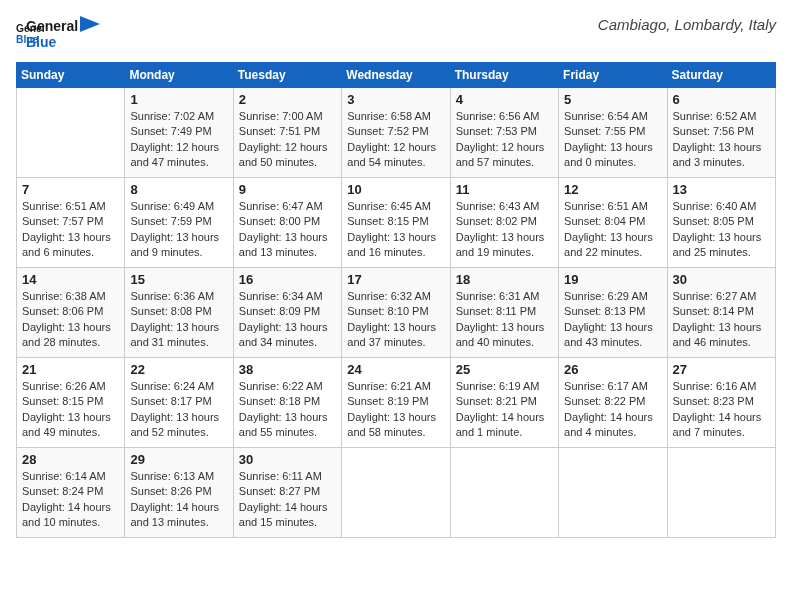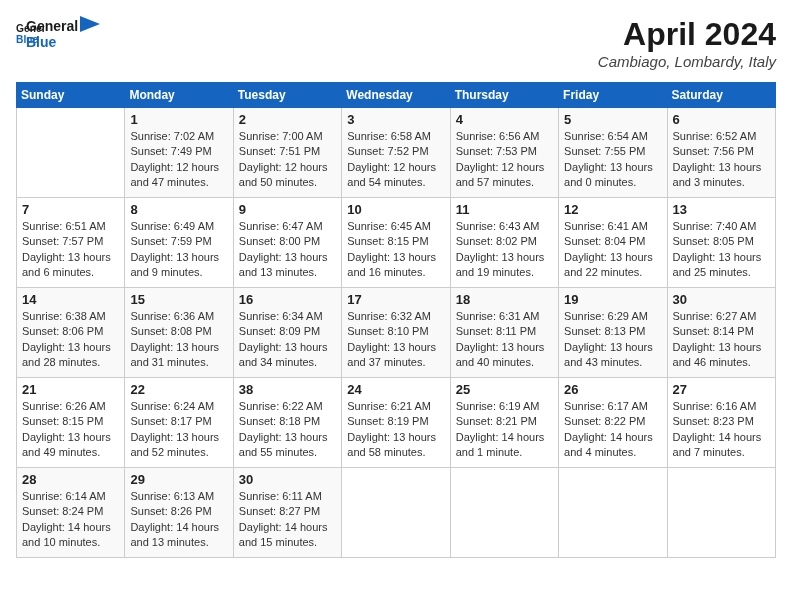--- a/index.html
+++ b/index.html
@@ -87,21 +87,20 @@
     </svg>
     <div style="display:flex;flex-direction:column;margin-left:-22px;margin-top:2px;">
       <span style="font-size:14px;font-weight:bold;color:#1a1a1a;">General</span>
       <span style="font-size:14px;font-weight:bold;color:#1565C0;">Blue</span>
     </div>
     <svg width="20" height="26" viewBox="0 0 20 26" style="margin-left:-2px;margin-top:-8px;">
       <polygon points="0,0 20,8 0,16" fill="#1565C0"></polygon>
     </svg>
   </div>
   <div class="title-block">
-    <div class="month-year">April 2024</div>
     <div class="location">Cambiago, Lombardy, Italy</div>
   </div>
 </div>
 
 <table>
   <thead>
     <tr id="thead-row">
         <th>Sunday</th>
         <th>Monday</th>
         <th>Tuesday</th>
@@ -188,28 +187,28 @@
         </td>
         <td>
           <span class="day-num">11</span>
           <div class="day-detail">Sunrise: 6:43 AM
 Sunset: 8:02 PM
 Daylight: 13 hours
 and 19 minutes.</div>
         </td>
         <td>
           <span class="day-num">12</span>
-          <div class="day-detail">Sunrise: 6:41 AM
+          <div class="day-detail">Sunrise: 6:51 AM
 Sunset: 8:04 PM
 Daylight: 13 hours
 and 22 minutes.</div>
         </td>
         <td>
           <span class="day-num">13</span>
-          <div class="day-detail">Sunrise: 7:40 AM
+          <div class="day-detail">Sunrise: 6:40 AM
 Sunset: 8:05 PM
 Daylight: 13 hours
 and 25 minutes.</div>
         </td>
       </tr>
       <tr>
         <td>
           <span class="day-num">14</span>
           <div class="day-detail">Sunrise: 6:38 AM
 Sunset: 8:06 PM

